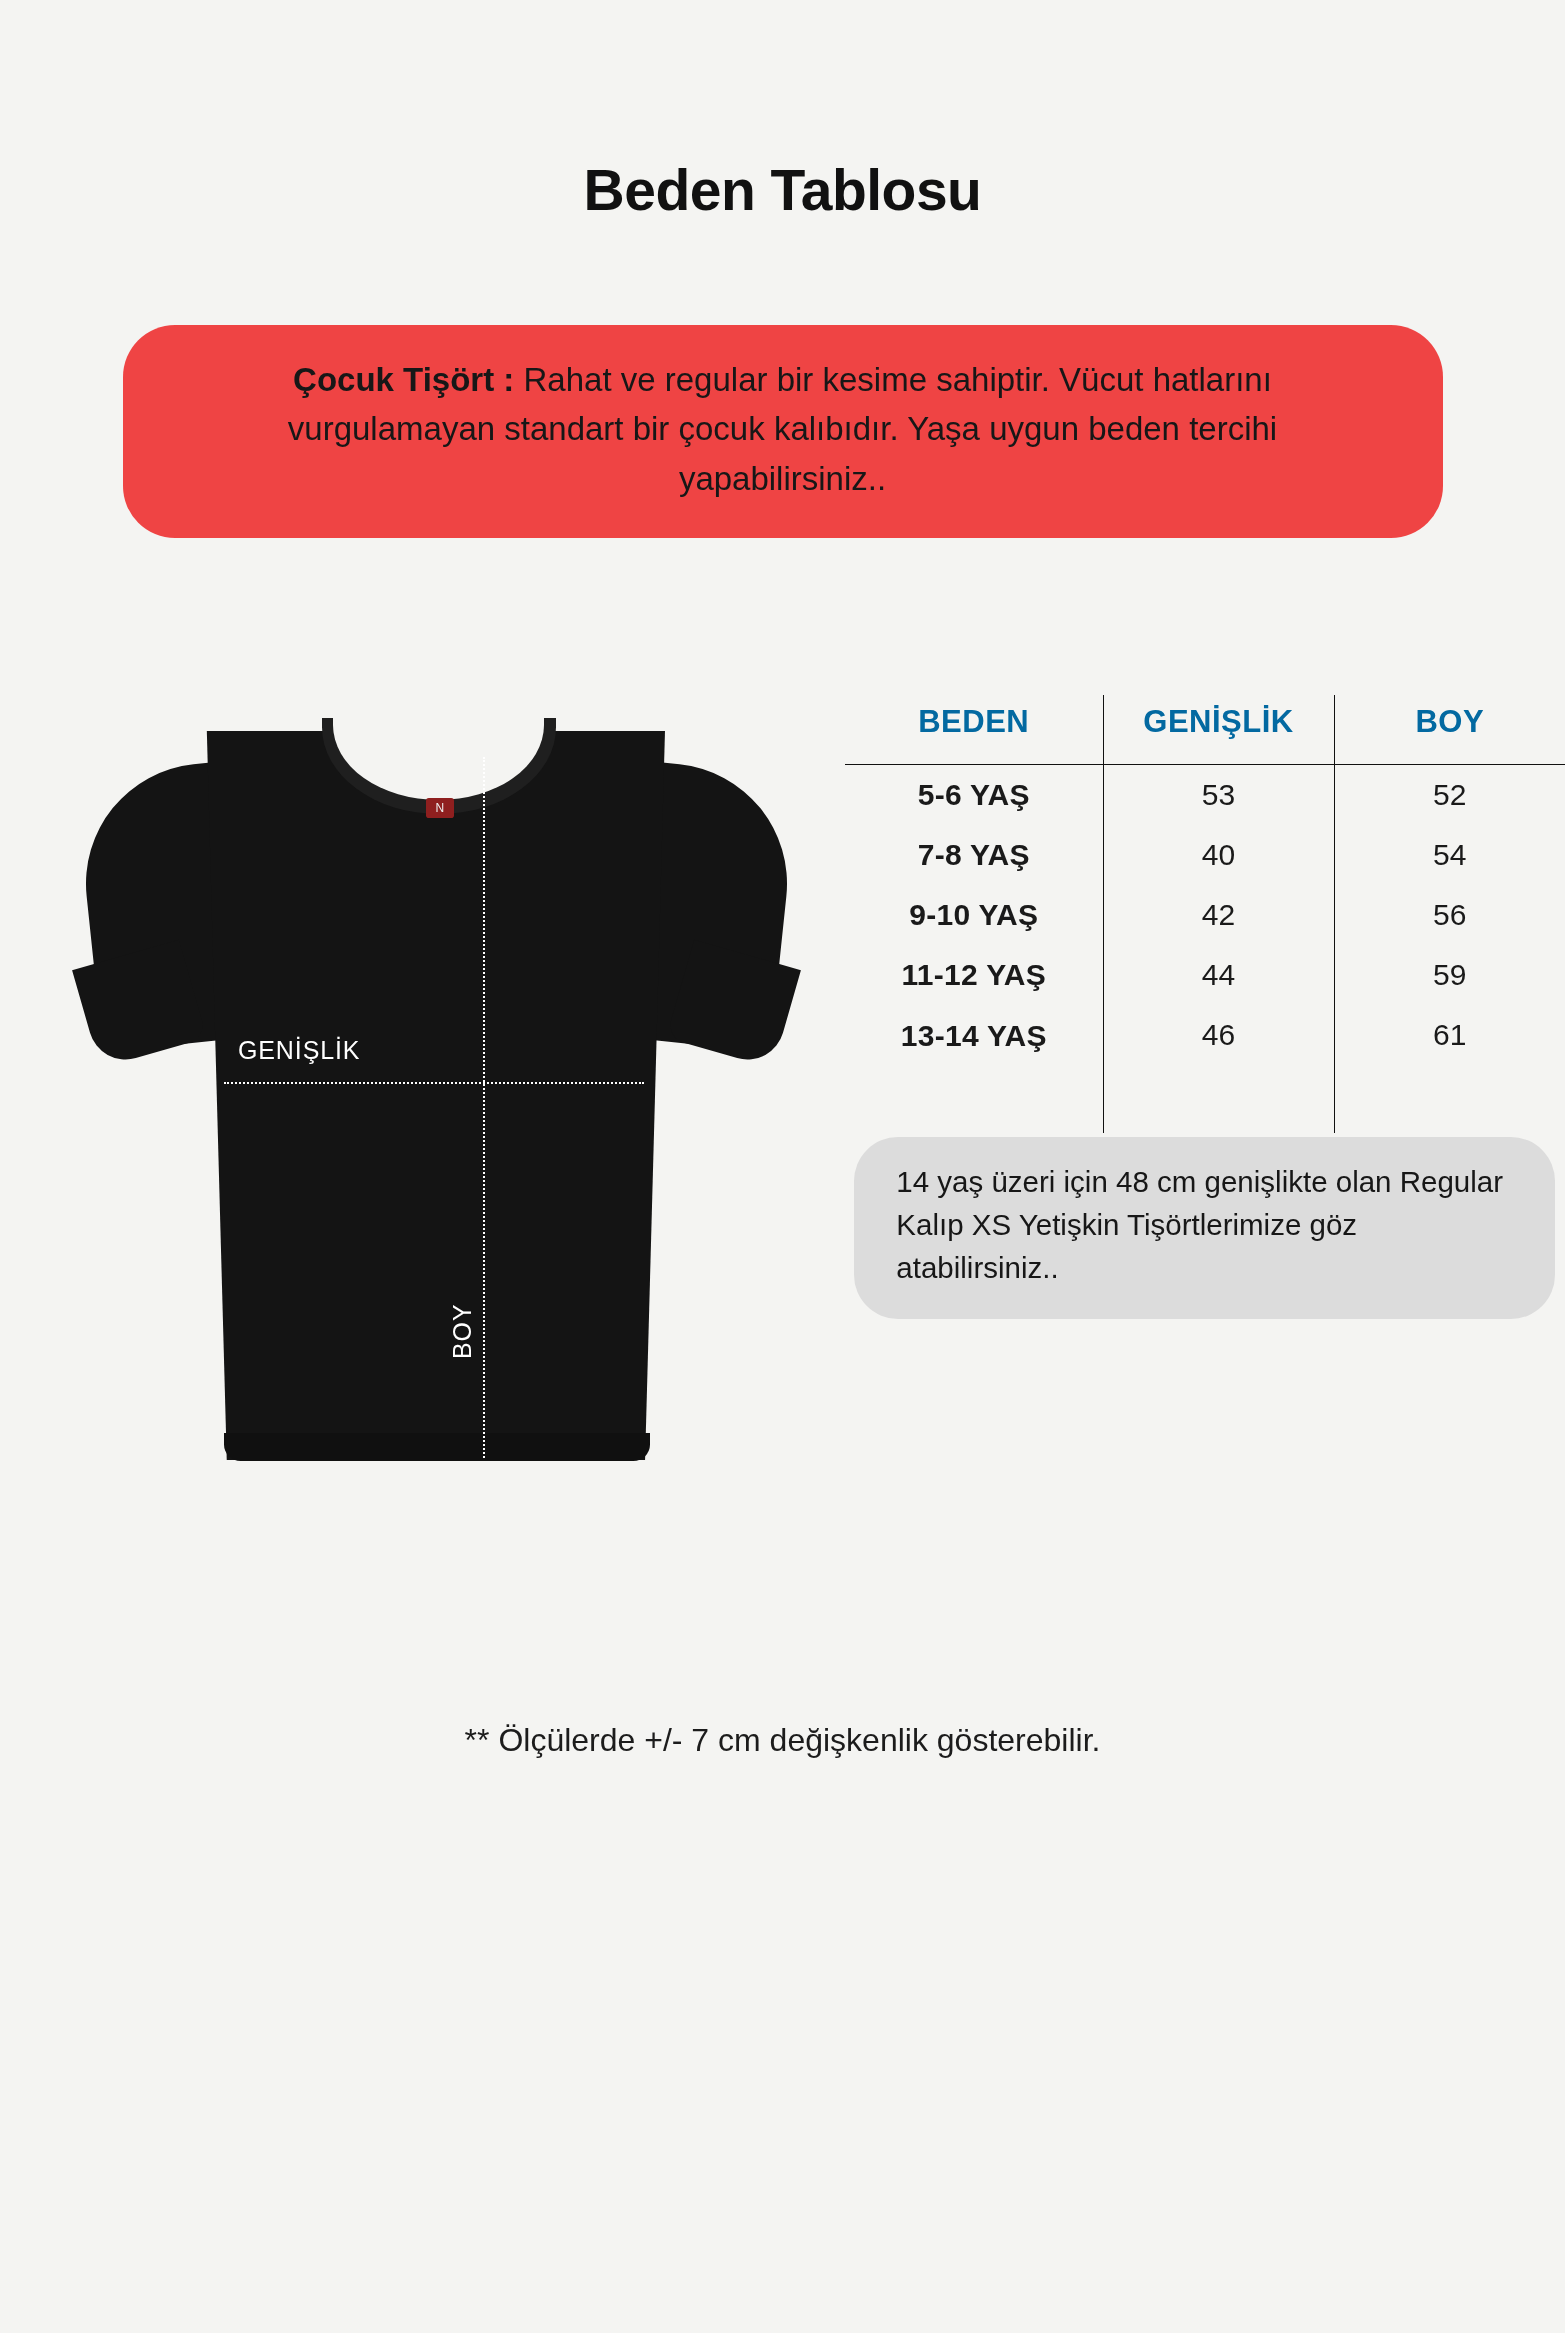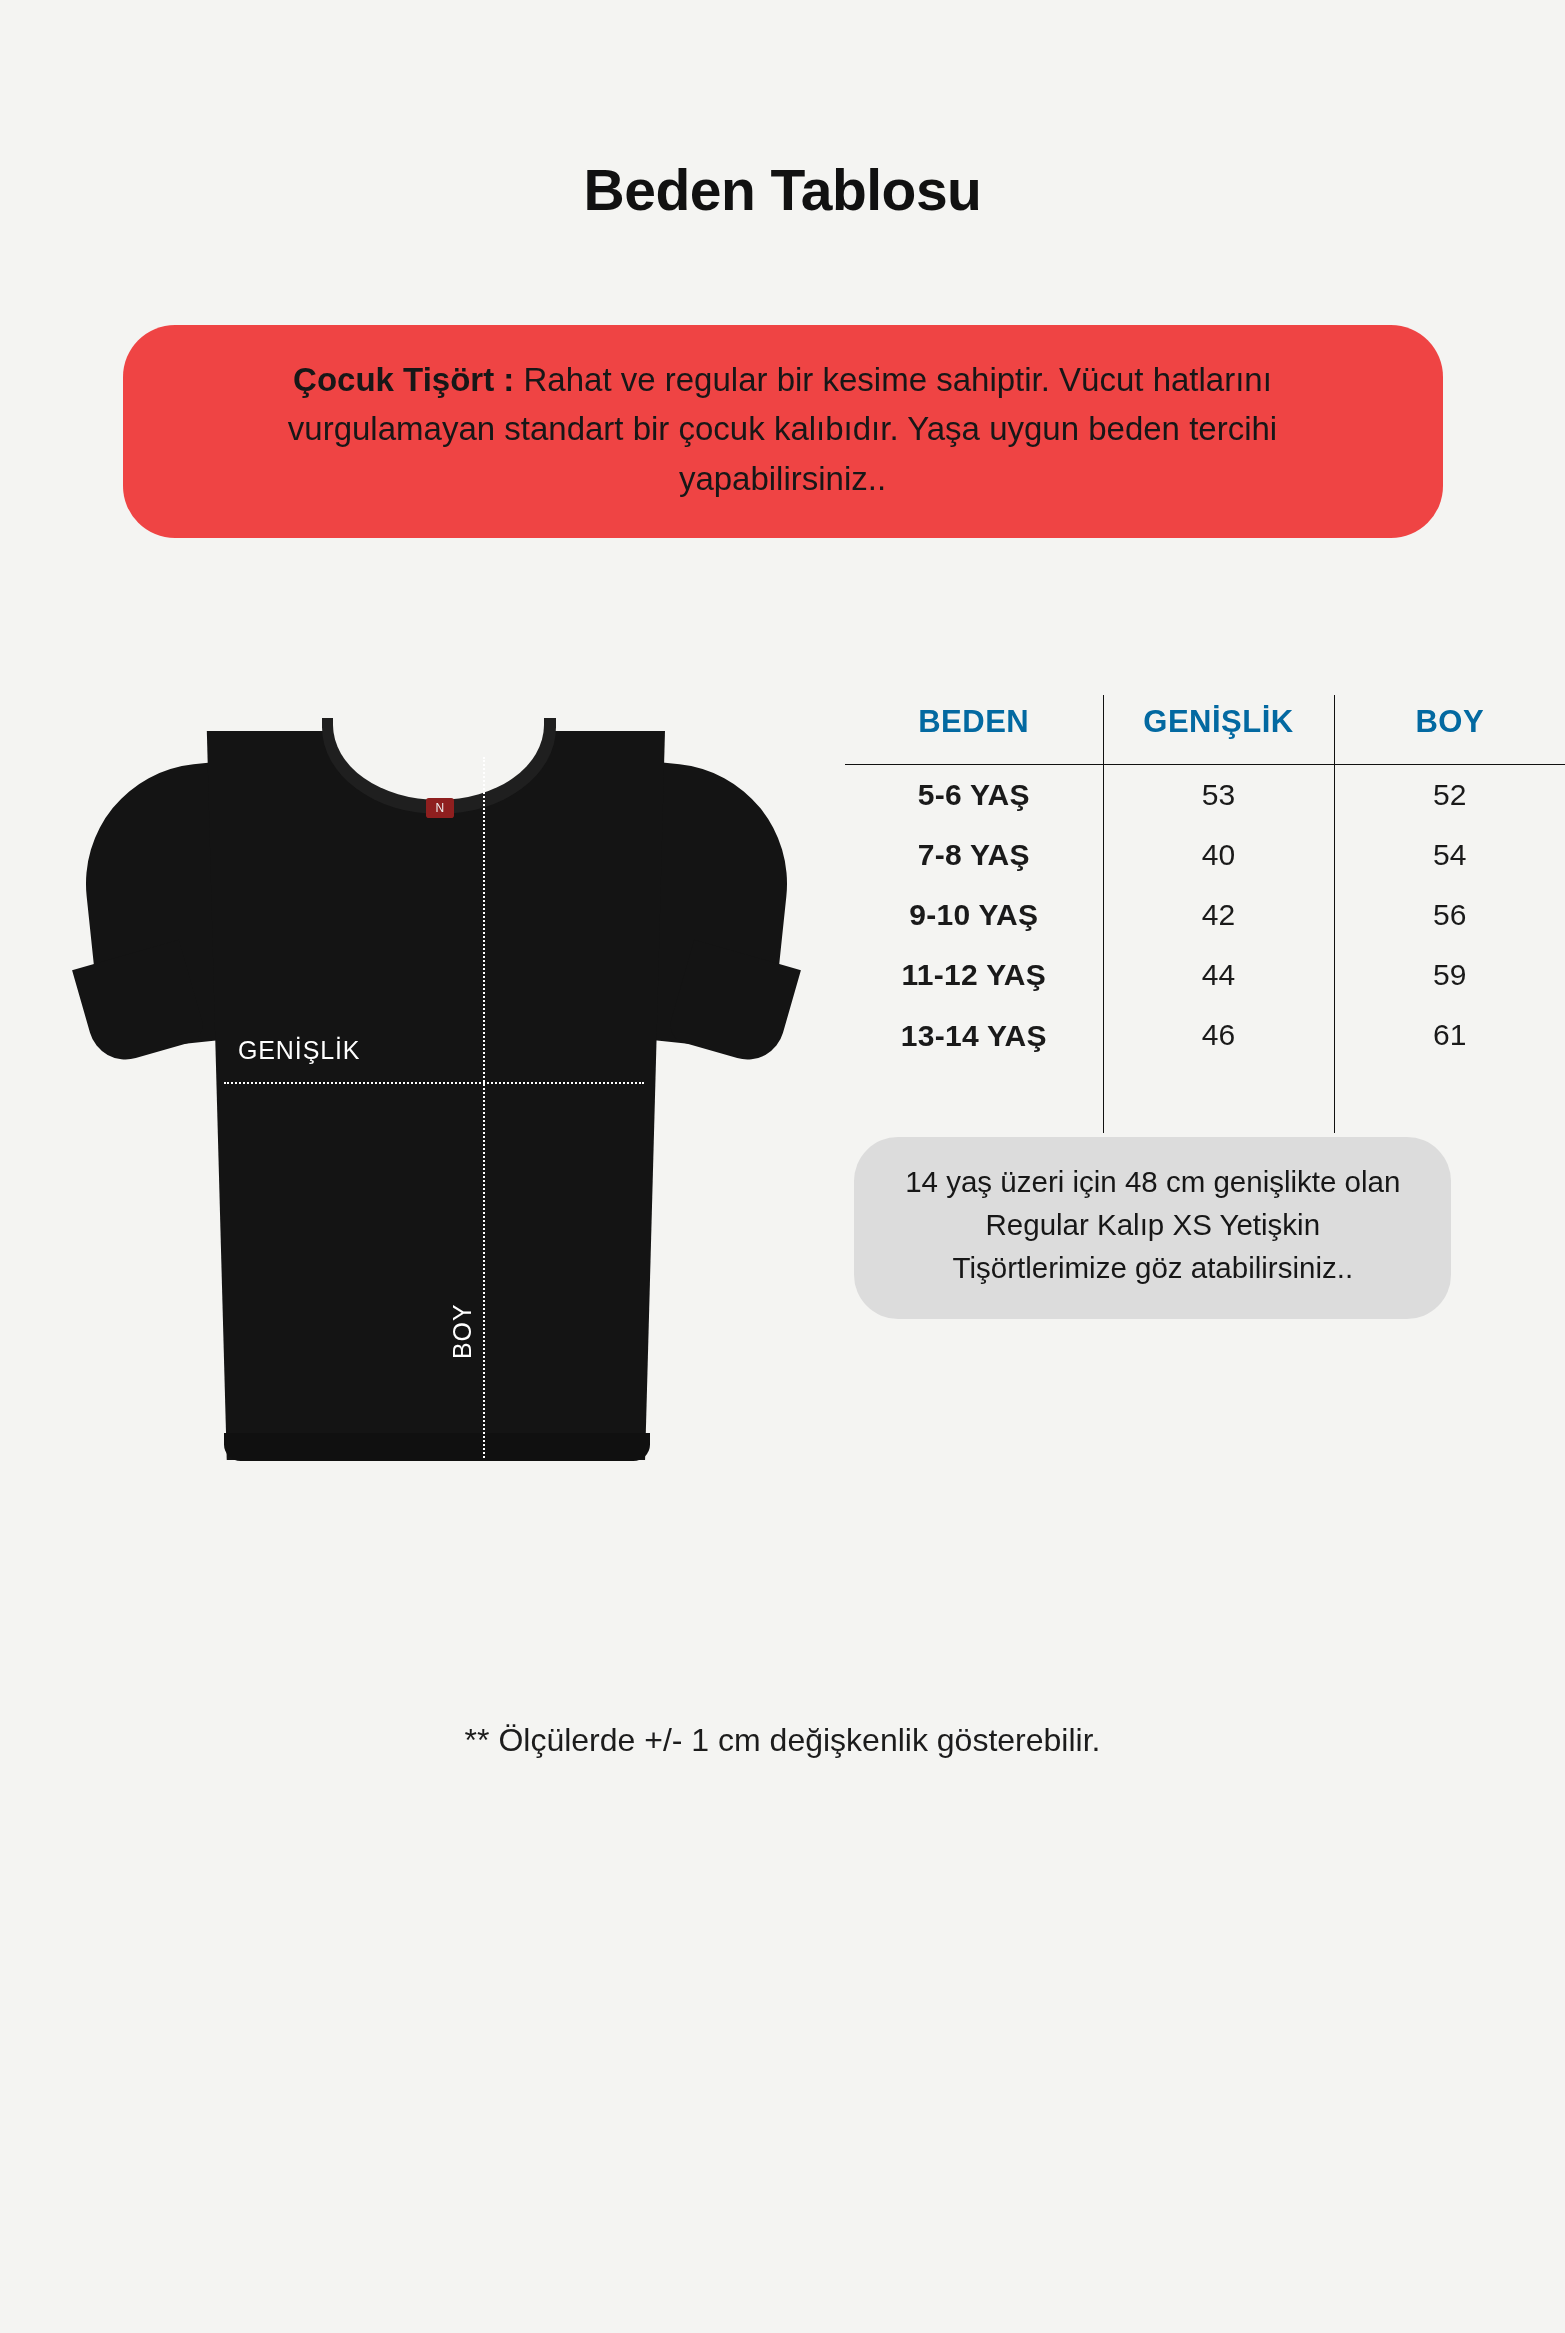--- a/index.html
+++ b/index.html
@@ -249,27 +249,27 @@
     top: 0;
     width: 0;
     height: 65px;
     border-left: 1.8px solid #111;
   }
   .table-cols-extend i.a { left: 258px; }
   .table-cols-extend i.b { left: 489px; }
 
   
   .note-pill {
-    width: 597px;
+    width: 701px;
     margin-left: 18.5px;
     margin-top: 3.7px;
     background: #dcdcdc;
     border-radius: 44px;
     padding: 24px 42px 29.5px 42px;
-    text-align: center;
+    text-align: left;
   }
   .note-pill p {
     margin: 0;
     font-size: 29.5px;
     line-height: 1.45;
     color: #171717;
   }
 
   
   .footnotes {
@@ -378,18 +378,18 @@
       </div>
 
       <div class="note-pill">
         <p>14 yaş üzeri için 48 cm genişlikte olan Regular Kalıp XS Yetişkin Tişörtlerimize göz atabilirsiniz..</p>
       </div>
     </div>
 
   </div>
 
   <div class="footnotes">
-    <p>** Ölçülerde +/- 1 cm değişkenlik gösterebilir.</p>
+    <p>** Ölçülerde +/- 7 cm değişkenlik gösterebilir.</p>
   </div>
 
 
 </div>
 
 
 </body></html>

